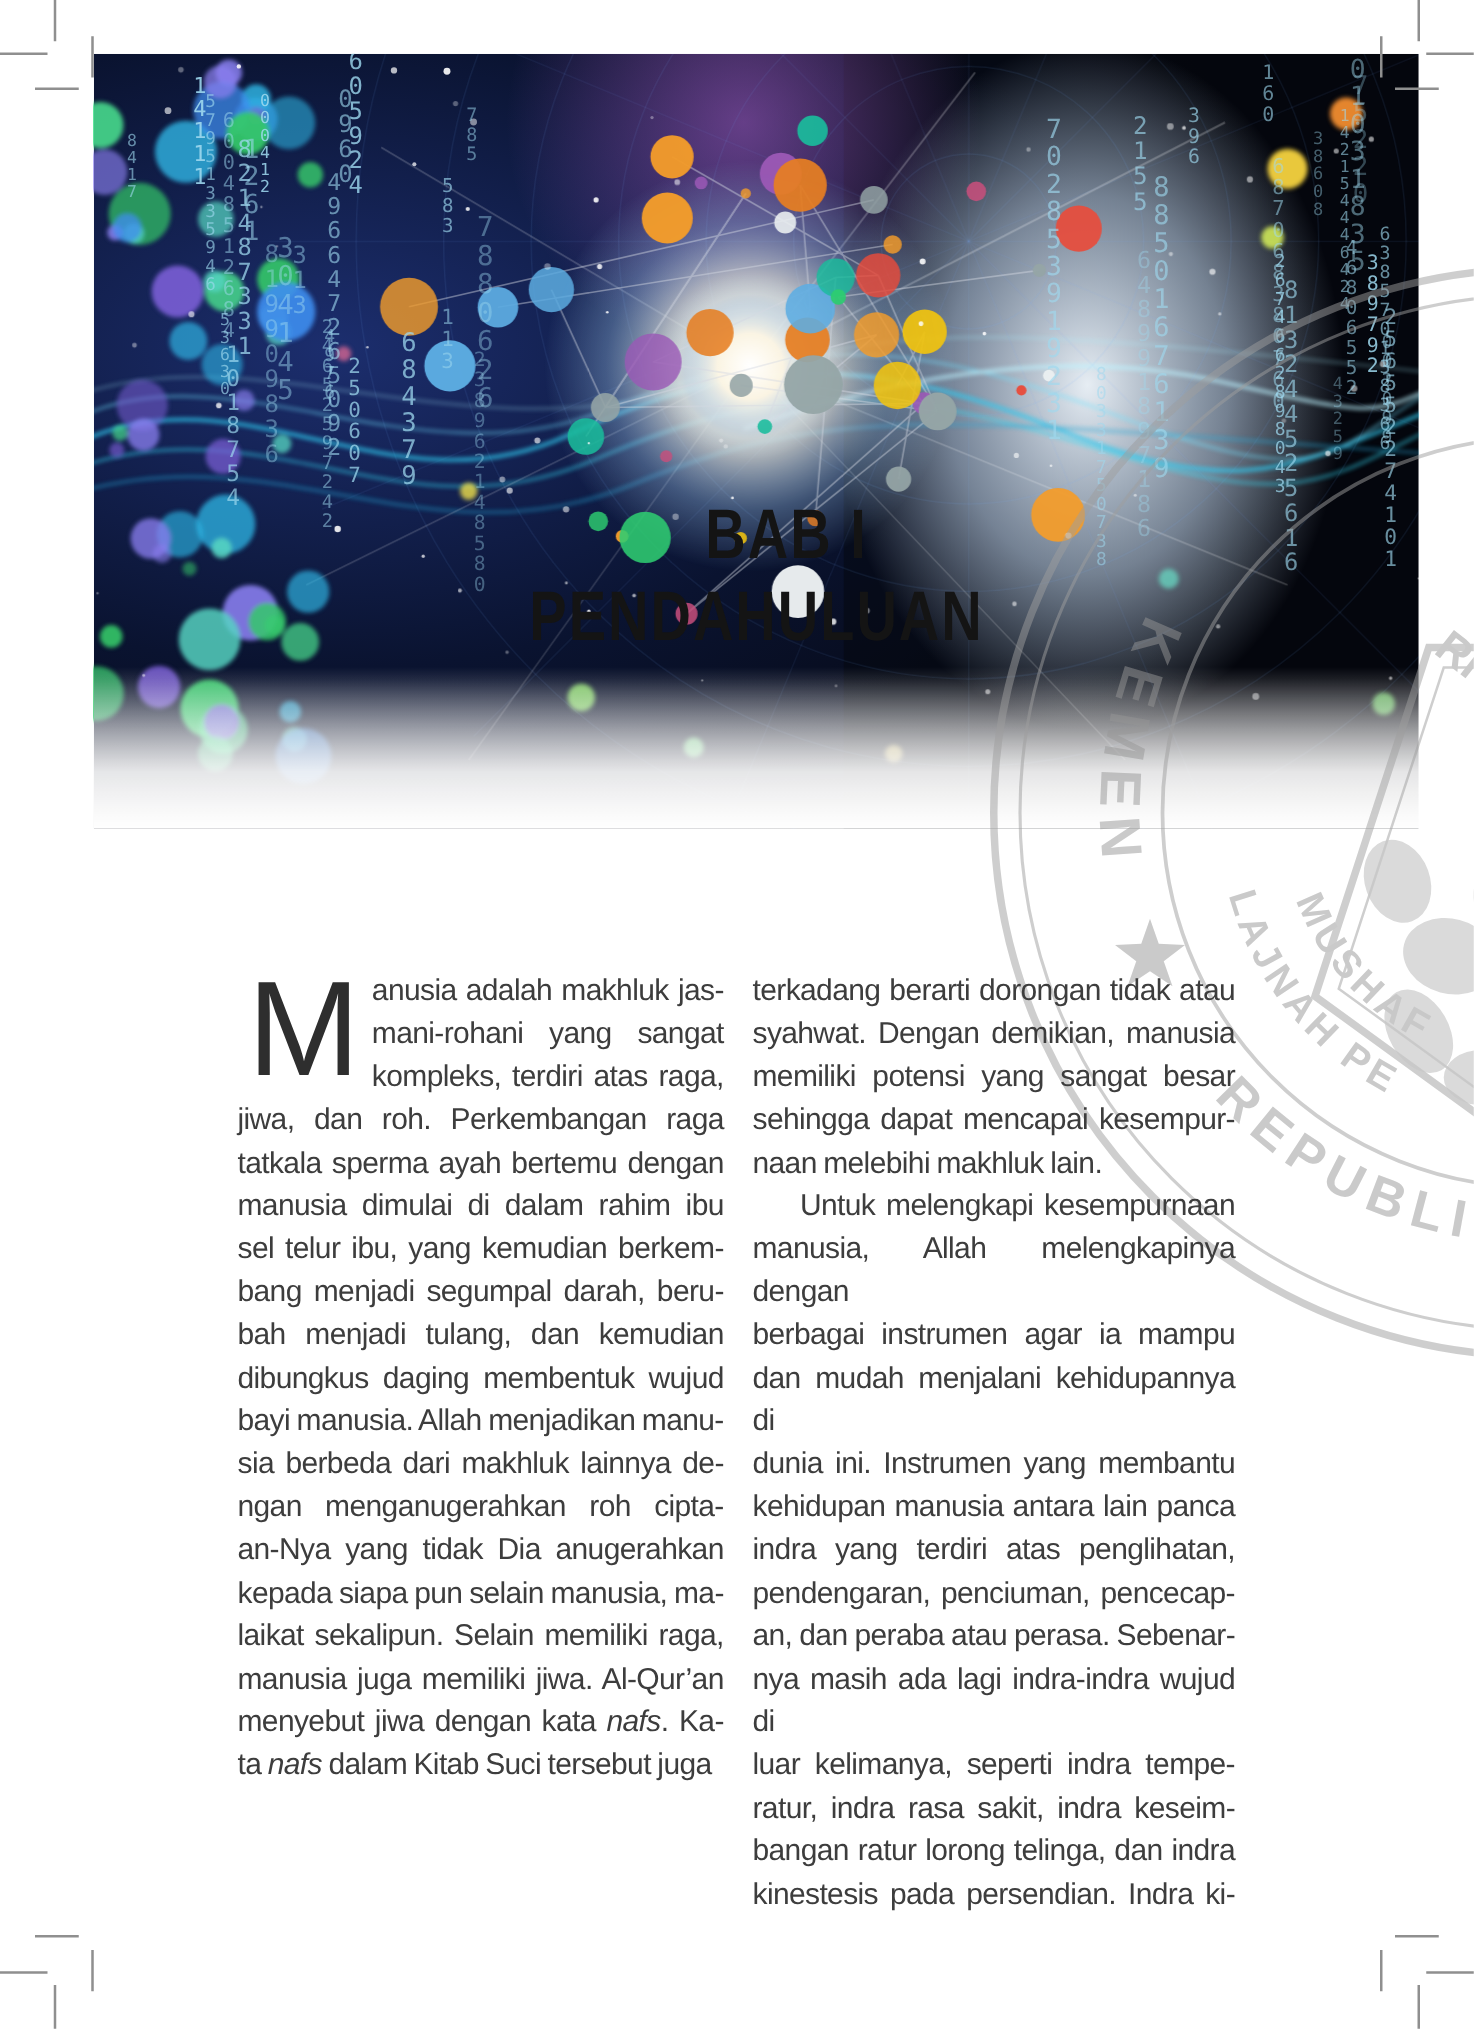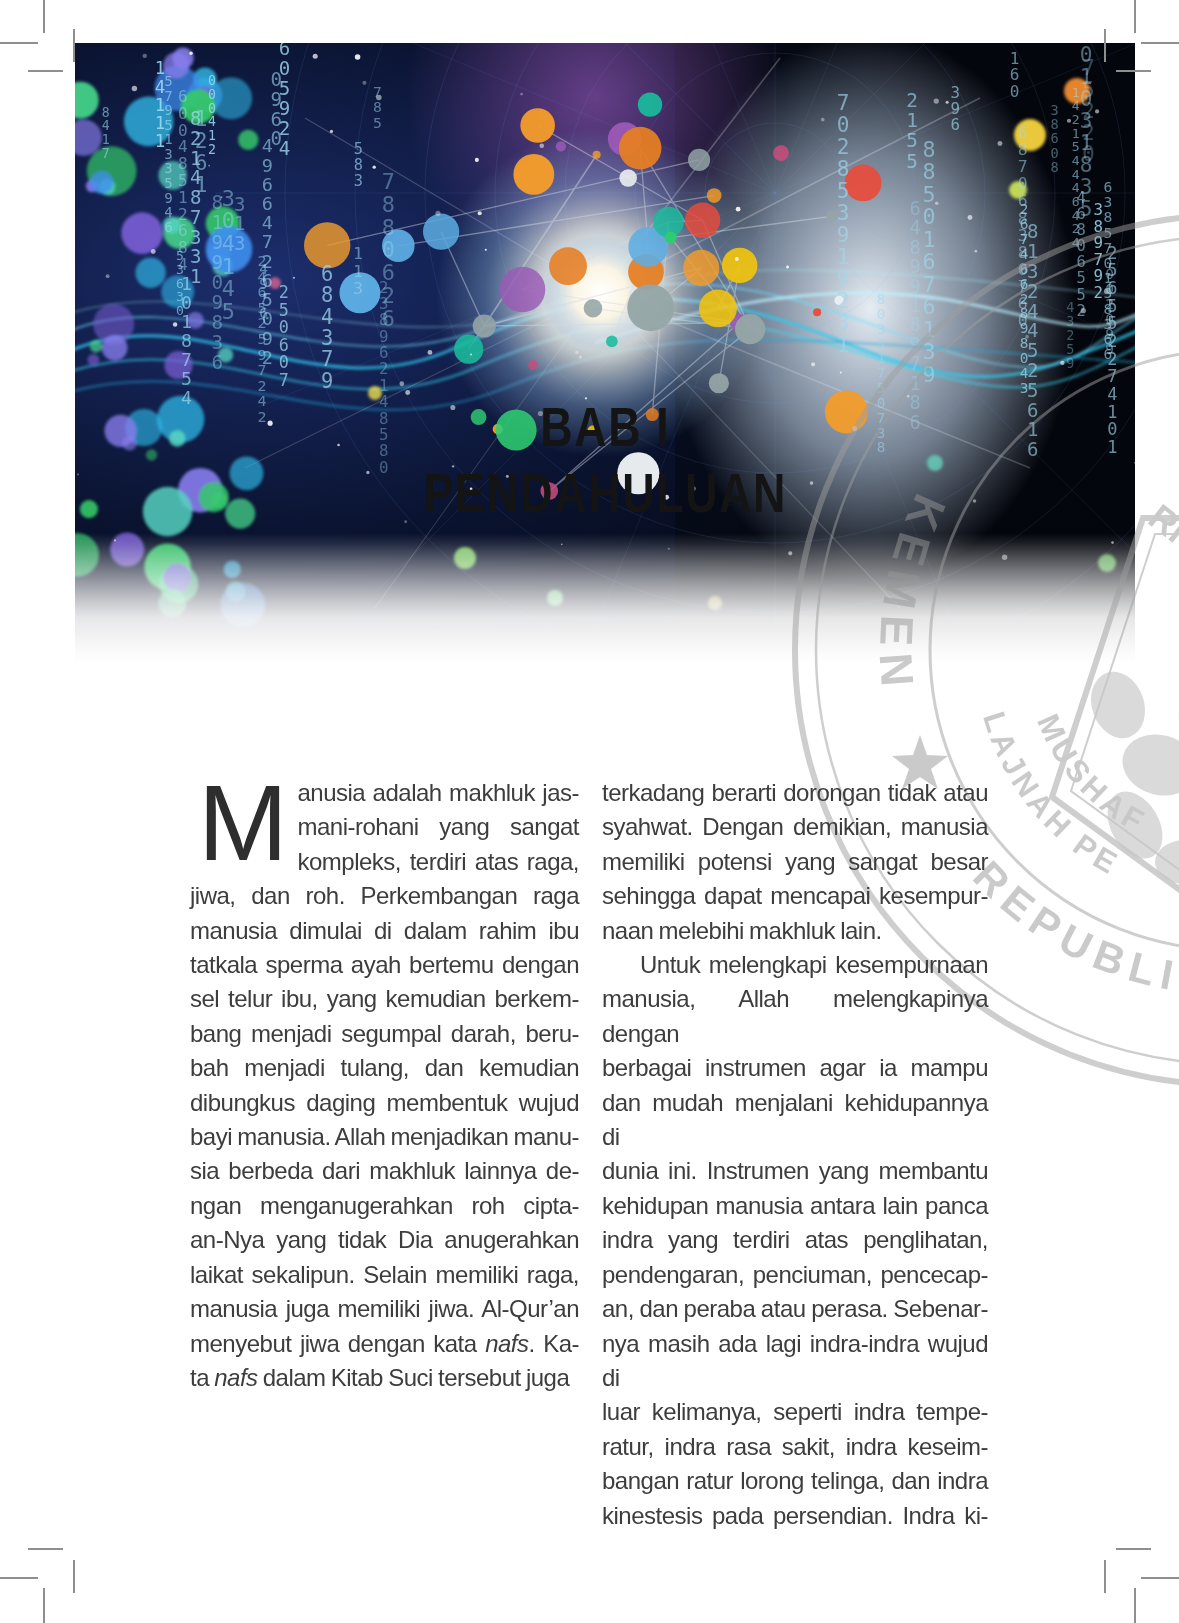--- a/index.html
+++ b/index.html
@@ -8,21 +8,21 @@
   
   .crop{position:absolute;background:#8f8f8f;z-index:6;}
   
   .hero{position:absolute;left:75px;top:43px;width:1060px;height:620px;z-index:1;overflow:hidden;}
   .hero svg{position:absolute;left:0;top:0;}
   .hero-fade{position:absolute;left:0;right:0;bottom:0;height:130px;z-index:3;
              background:linear-gradient(to bottom,rgba(255,255,255,0) 0%,rgba(255,255,255,.85) 65%,#fff 100%);}
   .chapter{position:absolute;left:0;width:100%;text-align:center;z-index:4;color:#141414;}
   .chapter .cond{display:inline-block;transform:scaleX(.8);transform-origin:50% 50%;
                  font-weight:800;letter-spacing:2px;white-space:nowrap;}
-  .chapter-label{top:351px;font-size:56px;}
+  .chapter-label{top:351px;font-size:56px;padding-left:24px;}
   .chapter-title{top:417px;font-size:56px;}
   
   .watermark{position:absolute;left:0;top:0;z-index:2;pointer-events:none;}
   
   .col{position:absolute;top:776px;color:#3d3d3d;font-size:24px;line-height:34.4px;
        letter-spacing:-0.5px;word-spacing:-1px;z-index:3;}
   .col-left{left:190px;width:389px;}
   .col-right{left:602px;width:386px;}
   .line{text-align:justify;text-align-last:justify;}
   .line.last{text-align-last:left;}
@@ -452,30 +452,31 @@
       </g>
     </g>
   </svg>
 
   <div class="col col-left" id="colLeft">
     <span class="dropcap">M</span>
   <div class="line"><span>anusia adalah makhluk jas-</span></div>
       <div class="line"><span>mani-rohani yang sangat</span></div>
       <div class="line"><span>kompleks, terdiri atas raga,</span></div>
       <div class="line"><span>jiwa, dan roh. Perkembangan raga</span></div>
+      <div class="line"><span>tatkala sperma ayah bertemu dengan</span></div>
       <div class="line"><span>manusia dimulai di dalam rahim ibu</span></div>
-      <div class="line"><span>tatkala sperma ayah bertemu dengan</span></div>
       <div class="line"><span>sel telur ibu, yang kemudian berkem-</span></div>
       <div class="line"><span>bang menjadi segumpal darah, beru-</span></div>
       <div class="line"><span>bah menjadi tulang, dan kemudian</span></div>
       <div class="line"><span>dibungkus daging membentuk wujud</span></div>
       <div class="line"><span>bayi manusia. Allah menjadikan manu-</span></div>
       <div class="line"><span>sia berbeda dari makhluk lainnya de-</span></div>
       <div class="line"><span>ngan menganugerahkan roh cipta-</span></div>
       <div class="line"><span>an-Nya yang tidak Dia anugerahkan</span></div>
+      <div class="line"><span>kepada siapa pun selain manusia, ma-</span></div>
       <div class="line"><span>laikat sekalipun. Selain memiliki raga,</span></div>
       <div class="line"><span>manusia juga memiliki jiwa. Al-Qur’an</span></div>
       <div class="line"><span>menyebut jiwa dengan kata </span><em>nafs</em><span>. Ka-</span></div>
       <div class="line last"><span>ta </span><em>nafs</em><span> dalam Kitab Suci tersebut juga</span></div>
     </div>
   <div class="col col-right" id="colRight">
       <div class="line"><span>terkadang berarti dorongan tidak atau</span></div>
       <div class="line"><span>syahwat. Dengan demikian, manusia</span></div>
       <div class="line"><span>memiliki potensi yang sangat besar</span></div>
       <div class="line"><span>sehingga dapat mencapai kesempur-</span></div>

